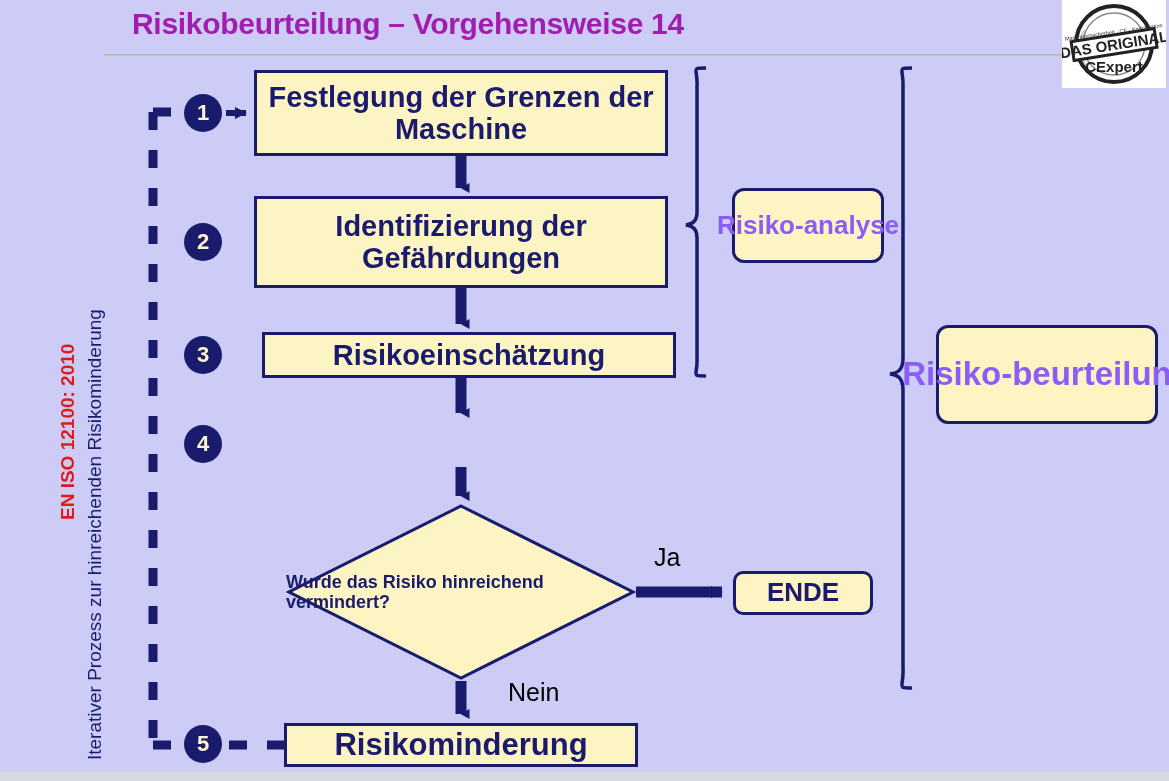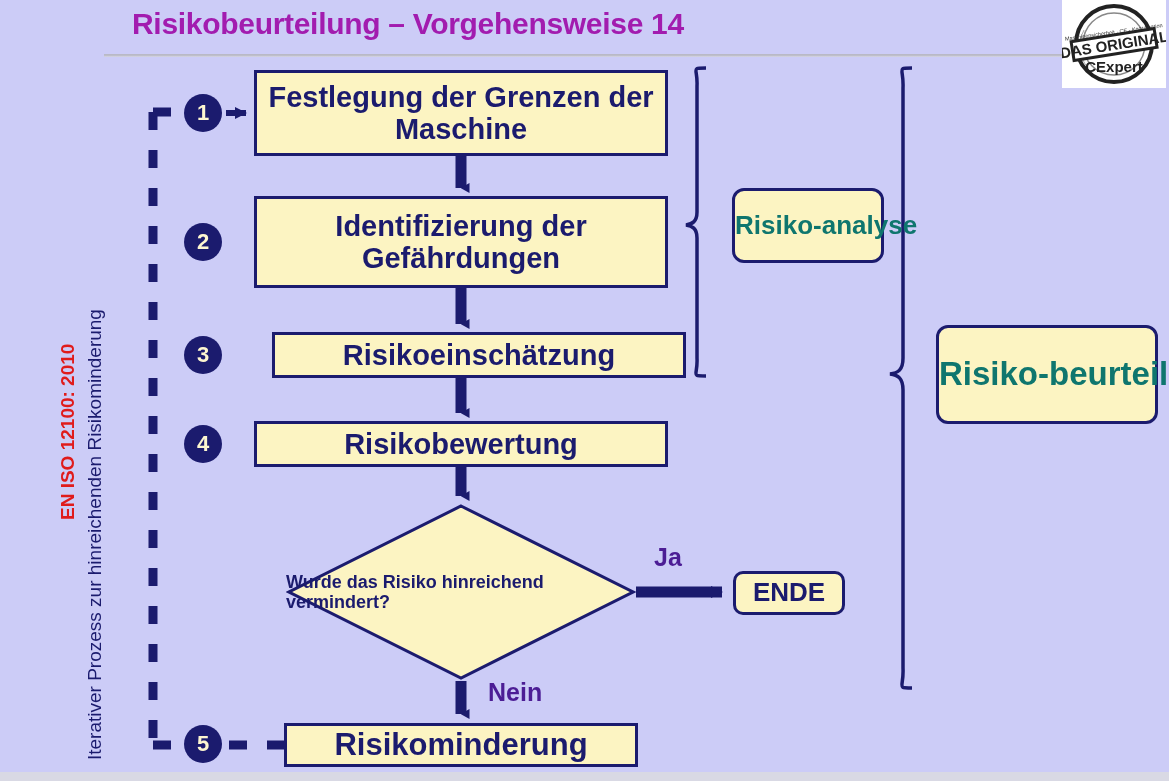--- a/index.html
+++ b/index.html
@@ -60,31 +60,31 @@
     border:3px solid #1b1b6e;
     color:#1b1b6e;
     font-weight:bold;
     display:flex;align-items:center;justify-content:center;
     text-align:center;
     line-height:1.12;
     box-sizing:border-box;
   }
   #box1{left:254px;top:70px;width:414px;height:86px;font-size:29px;}
   #box2{left:254px;top:196px;width:414px;height:92px;font-size:29px;}
-  #box3{left:272px;top:332px;width:414px;height:46px;font-size:29px;}
+  #box3{left:262px;top:332px;width:414px;height:46px;font-size:29px;}
   #box4{left:254px;top:421px;width:414px;height:46px;font-size:29px;}
   #box5{left:284px;top:723px;width:354px;height:44px;font-size:31px;}
   #box-ende{
-    left:733px;top:571px;width:112px;height:44px;font-size:26px;
+    left:733px;top:571px;width:140px;height:44px;font-size:26px;
     border-radius:10px;
   }
   .rbox{
     position:absolute;background:#fcf4c2;border:3px solid #1b1b6e;
-    color:#0f766e;font-weight:bold;border-radius:12px;
-    display:flex;align-items:center;justify-content:space-between;text-align:center;
+    color:#8b5cf6;font-weight:bold;border-radius:12px;
+    display:flex;align-items:center;justify-content:center;text-align:center;
     line-height:1.1;box-sizing:border-box;
   }
   #label-analyse{left:732px;top:188px;width:152px;height:75px;font-size:26px;}
   #label-beurteilung{left:936px;top:325px;width:222px;height:99px;font-size:33px;}
   
   #diamond-wrap{
     position:absolute;left:286px;top:503px;width:350px;height:178px;
   }
   #diamond-shape{
     position:absolute;left:0;top:0;width:350px;height:178px;
@@ -104,24 +104,24 @@
     display:flex;align-items:center;justify-content:center;
     font-size:22px;font-weight:bold;
   }
   #badge1{left:184px;top:94px;}
   #badge2{left:184px;top:223px;}
   #badge3{left:184px;top:336px;}
   #badge4{left:184px;top:425px;}
   #badge5{left:184px;top:725px;}
   
   .branch-label{
-    position:absolute;color:#4c1d95;font-weight:bold;font-size:25px;
+    position:absolute;color:#000000;font-weight:normal;font-size:25px;
   }
   #label-ja{left:654px;top:543px;}
-  #label-nein{left:488px;top:678px;}
+  #label-nein{left:508px;top:678px;}
 </style>
 </head>
 <body>
 
 <div id="slide">
 
   <div id="header-rule"></div>
   <div id="bottom-strip"></div>
 
   <div id="slide-title">Risikobeurteilung – Vorgehensweise 14</div>
@@ -179,21 +179,20 @@
     <path d="M706,68 C690,68 698,68 697,86 L697,212 C697,222 692,224 686,225 C692,226 697,228 697,238
              L697,358 C698,376 690,376 706,376" fill="none" stroke="#1b1b6e" stroke-width="3.5"></path>
 
     <path d="M912,68 C896,68 904,68 903,88 L903,358 C903,370 898,373 890,374 C898,375 903,378 903,390
              L903,668 C904,688 896,688 912,688" fill="none" stroke="#1b1b6e" stroke-width="3.5"></path>
   </svg>
 
   <div class="box" id="box2">Identifizierung der Gefährdungen</div>
   <div class="box" id="box1">Festlegung der Grenzen der Maschine</div>
   <div class="box" id="box3">Risikoeinschätzung</div>
-  <div class="box" id="box4">Risikobewertung</div>
   <div class="box" id="box5">Risikominderung</div>
 
   <div id="diamond-wrap">
     <svg id="diamond-shape" viewBox="0 0 350 178">
       <polygon points="175,3 347,89 175,175 3,89" fill="#fcf4c2" stroke="#1b1b6e" stroke-width="3"></polygon>
     </svg>
     <div id="diamond-text">Wurde das Risiko hinreichend vermindert?</div>
   </div>
 
   <div class="box" id="box-ende">ENDE</div>

